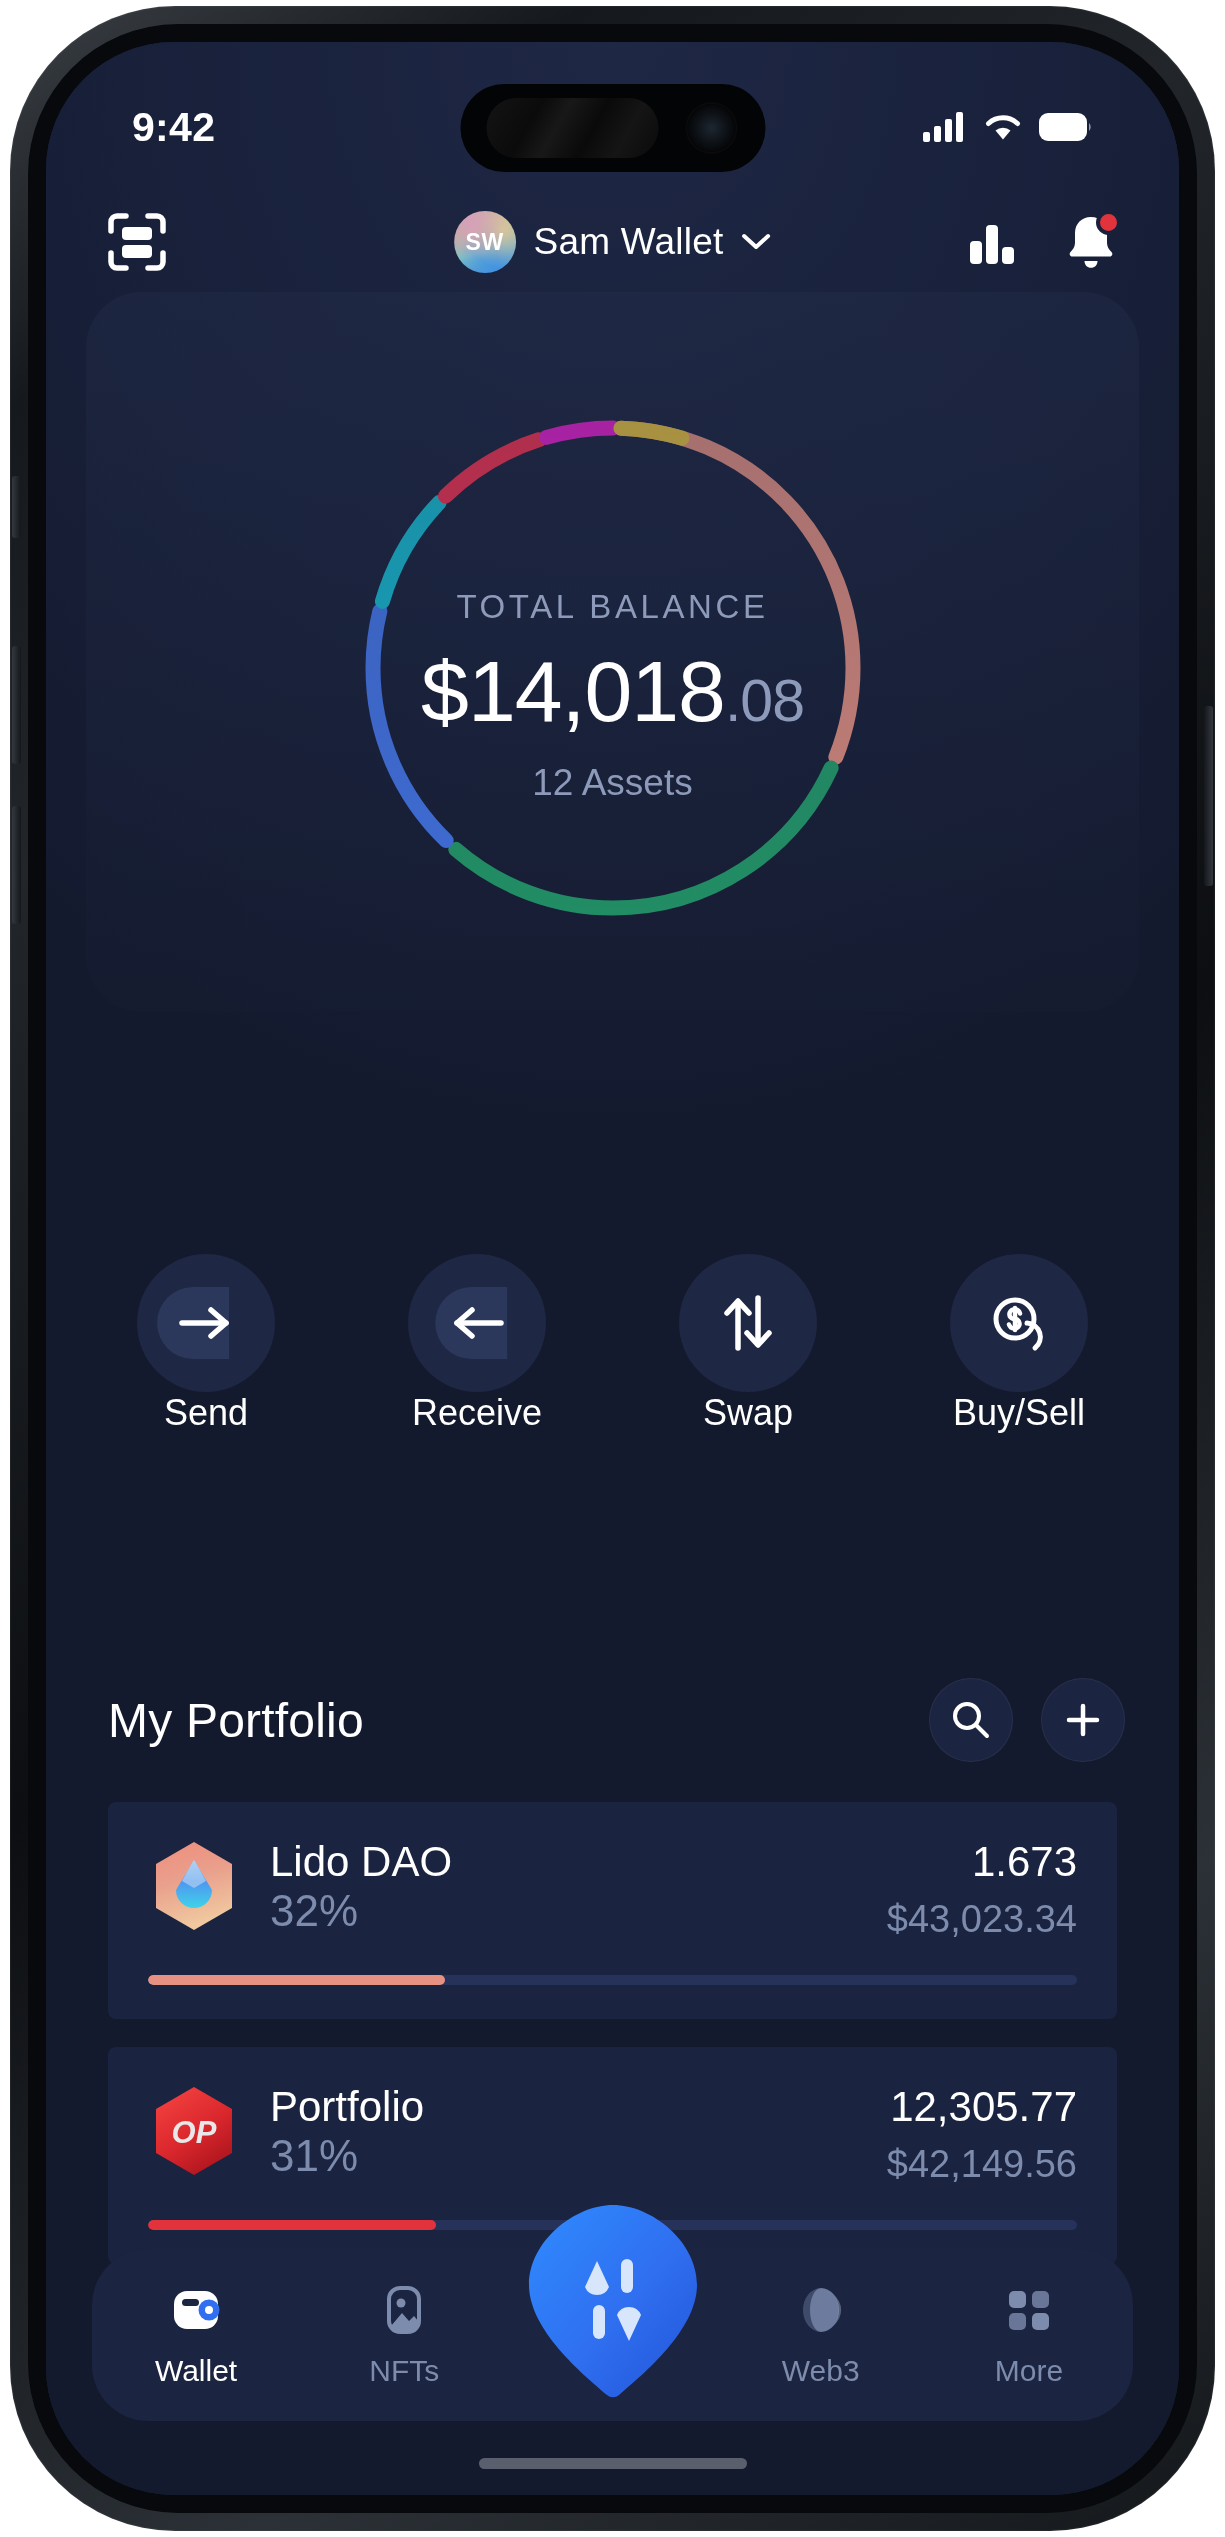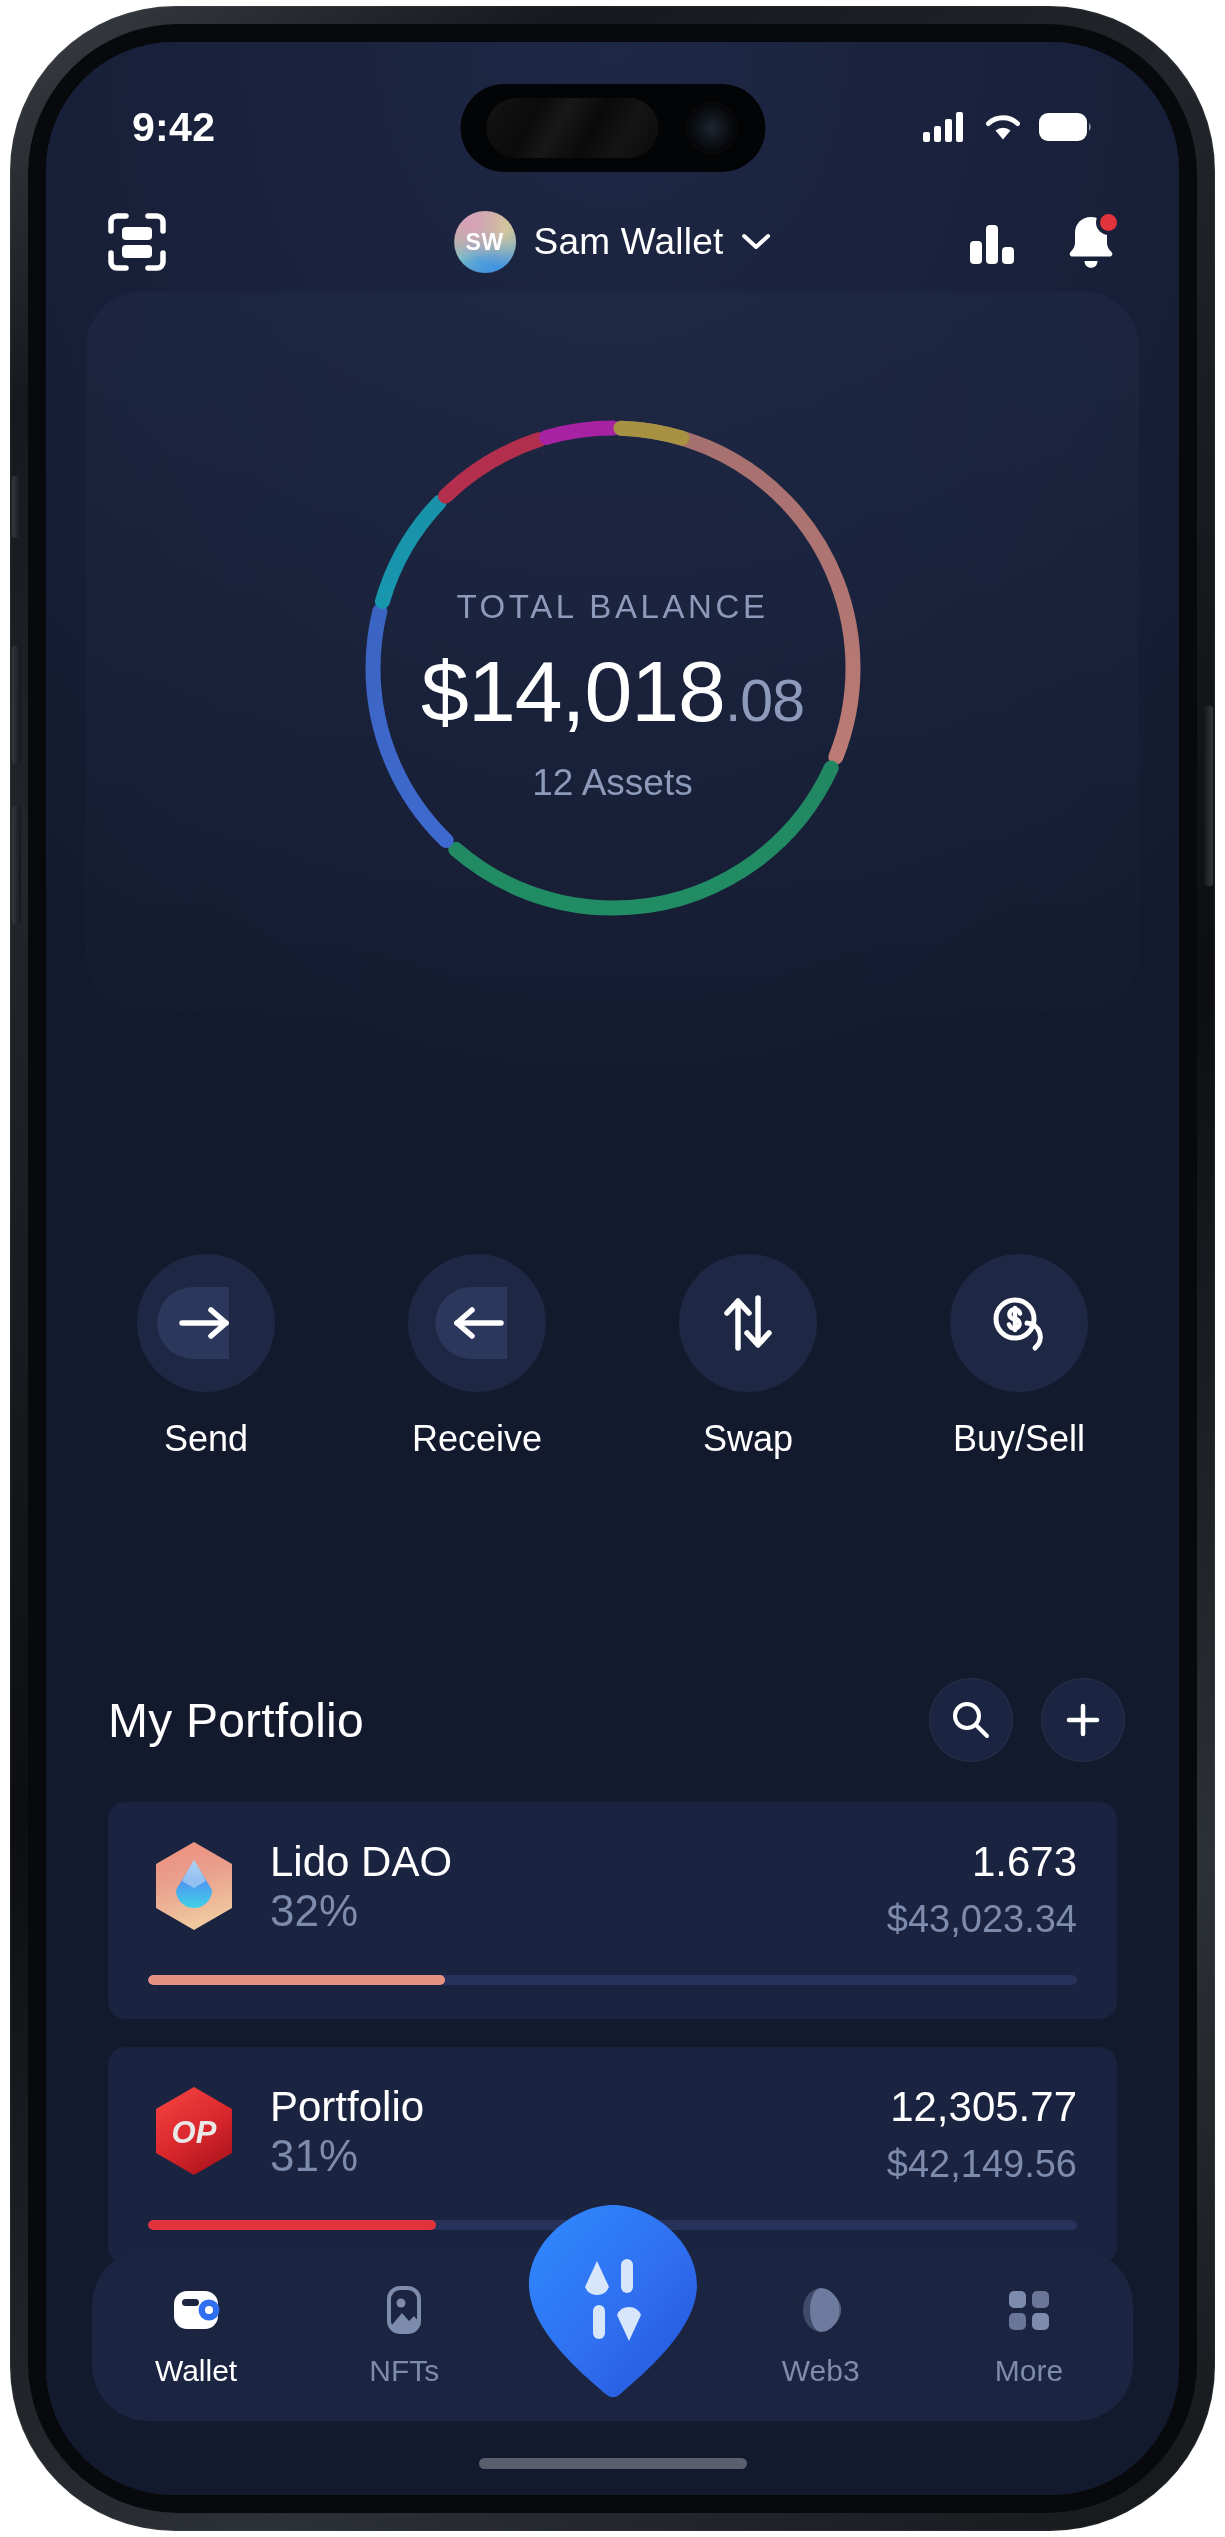--- a/index.html
+++ b/index.html
@@ -152,39 +152,39 @@
     display:flex; align-items:center; justify-content:center;
     position:relative; overflow:hidden;
   }
   .action-circle.half::before{
     content:""; position:absolute; left:50%; top:50%;
     transform:translate(-50%,-50%);
     width:72px; height:72px; background:#2b375b;
   }
   .action-circle.half.left-d::before{ border-radius:72px 0 0 72px; transform:translate(-68%,-50%); }
   .action-circle.half.right-d::before{ border-radius:72px 0 0 72px; transform:translate(-58%,-50%); }
-  .action-label { margin-top:26px; color:#ffffff; font-size:36px; font-weight:400; }
+  .action-label { color:#ffffff; font-size:36px; font-weight:400; }
 
   
   .pf-header {
     position:absolute; left:62px; right:54px; top:1636px;
     display:flex; align-items:center; z-index:14;
   }
   .pf-title { color:#ffffff; font-size:48px; font-weight:400; letter-spacing:.2px; }
   .pf-actions { margin-left:auto; display:flex; gap:28px; }
   .pf-btn {
     width:84px; height:84px; border-radius:50%;
     background:#1b2440; border:1px solid rgba(255,255,255,.06);
     display:flex; align-items:center; justify-content:center; cursor:pointer;
   }
 
   
   .asset-list { position:absolute; left:62px; right:62px; top:1760px; z-index:12; }
   .asset-card {
-    background:#1a2340; border-radius:18px;
+    background:#1a2340; border-radius:8px;
     padding:38px 40px 34px 40px; margin-bottom:28px;
     position:relative;
   }
   .asset-top { display:flex; align-items:flex-start; }
   .asset-icon { width:92px; height:92px; flex:0 0 92px; margin-right:30px; }
   .asset-mid { flex:1; min-width:0; }
   .asset-name { color:#ffffff; font-size:42px; font-weight:400; line-height:1.05; }
   .asset-pct { margin-top:2px; color:#7d8bac; font-size:44px; }
   .asset-right { text-align:right; }
   .asset-qty { color:#ffffff; font-size:42px; font-weight:400; line-height:1.05; }

